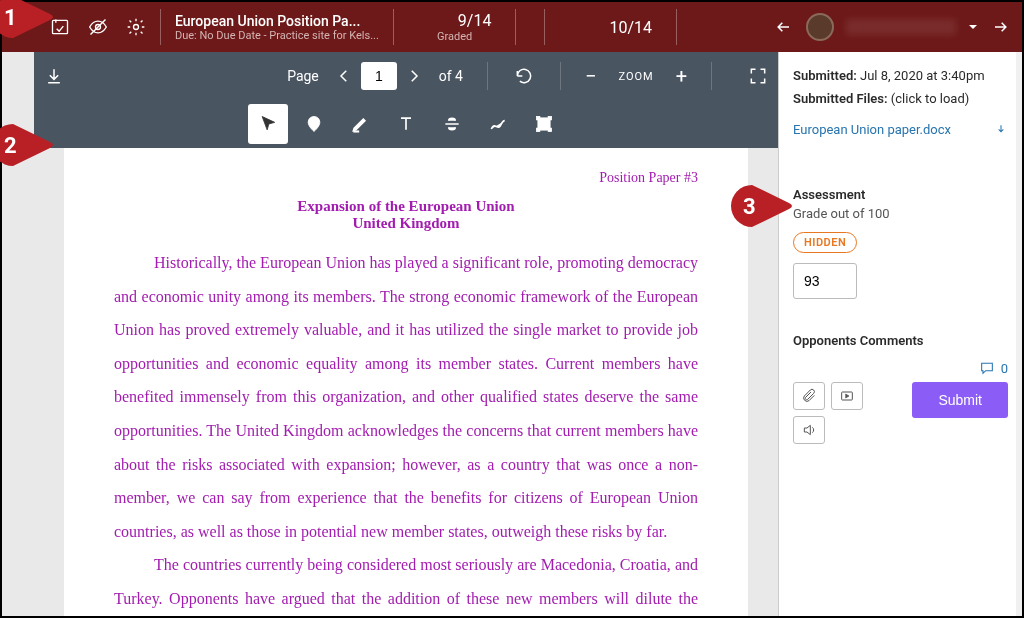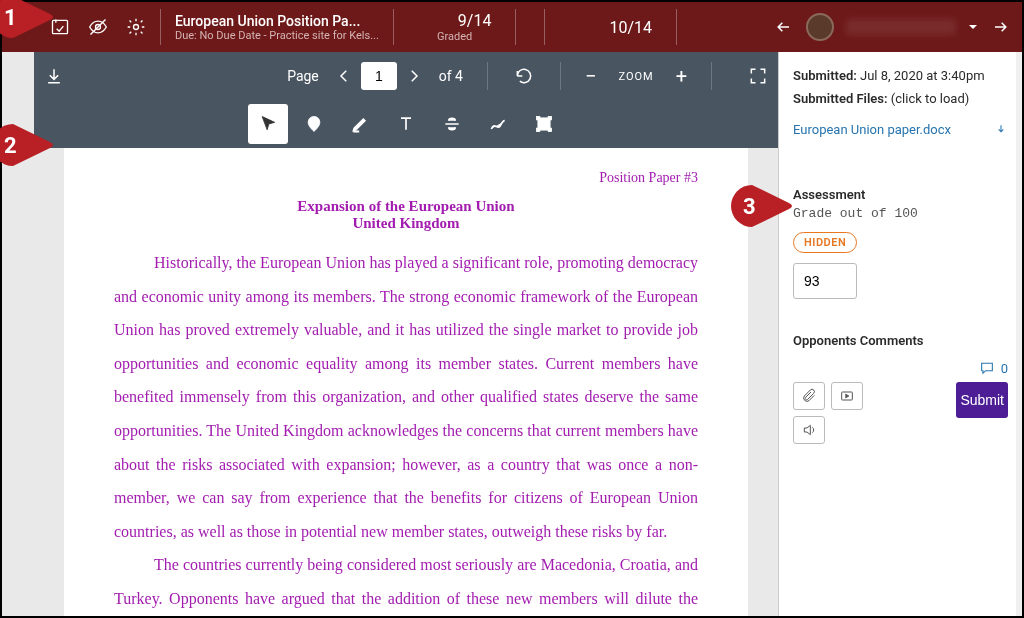--- a/index.html
+++ b/index.html
@@ -65,32 +65,32 @@
     .doc-title2 { text-align: center; font-weight: bold; font-size: 15px; margin-bottom: 14px; }
     .doc-para { font-size: 16px; line-height: 2.1; text-indent: 40px; text-align: justify; }
     
     
     .side-line { font-size: 13px; color: #2a2a2a; margin-bottom: 8px; }
     .side-line b { font-weight: 600; }
     .file-link { color: #2774ae; font-size: 13px; cursor: pointer; }
     .file-row { display: flex; align-items: center; justify-content: space-between; margin-top: 16px; margin-bottom: 50px; }
     .file-dl { width: 14px; height: 14px; stroke: #2774ae; fill: none; cursor: pointer; }
     .sec-label { font-size: 13px; color: #2a2a2a; font-weight: 600; margin-bottom: 4px; }
-    .sec-sub { font-size: 13px; color: #555; margin-bottom: 10px; font-family: Liberation Mono, monospace; }
+    .sec-sub { font-size: 13px; color: #555; margin-bottom: 10px; }
     .hidden-badge { display: inline-block; border: 1px solid #e87722; color: #e87722; border-radius: 12px; padding: 3px 10px; font-size: 11px; font-weight: 600; letter-spacing: 0.5px; margin-bottom: 10px; }
     .grade-input { width: 64px; height: 36px; border: 1px solid #bbb; border-radius: 3px; padding: 0 10px; font-size: 14px; margin-bottom: 34px; }
     .comments-head { font-size: 13px; color: #2a2a2a; font-weight: 600; margin-bottom: 12px; }
     .comments-count { display: flex; justify-content: flex-end; align-items: center; gap: 6px; color: #2774ae; font-size: 13px; margin-bottom: 6px; }
     .comments-count svg { width: 16px; height: 16px; stroke: #2774ae; fill: none; }
     .comment-box { width: 100%; height: 48px; border: 1px solid #ccc; border-radius: 3px; padding: 8px; font-size: 13px; color: #888; resize: none; margin-bottom: 10px; font-family: inherit; }
     .bottom-row { display: flex; align-items: flex-start; justify-content: space-between; }
     .attach-btns { display: flex; flex-wrap: wrap; gap: 6px; width: 80px; }
     .attach-btn { width: 32px; height: 28px; border: 1px solid #bbb; border-radius: 3px; display: flex; align-items: center; justify-content: center; cursor: pointer; }
     .attach-btn svg { width: 16px; height: 16px; stroke: #555; fill: none; }
-    .submit-btn { background: #4c1d95; color: #fff; border: none; border-radius: 3px; padding: 10px 4px; font-size: 14px; cursor: pointer; }
+    .submit-btn { background: #8b5cf6; color: #fff; border: none; border-radius: 3px; padding: 10px 26px; font-size: 14px; cursor: pointer; }
     
     .scroll-track { position: absolute; right: 0; top: 0; width: 6px; height: 100%; background: #f0f0f0; }
   </style>
 </head>
 <body>
 
 <div class="container">
 
   <div class="marker marker-1">
     <svg viewBox="0 0 64 42">

